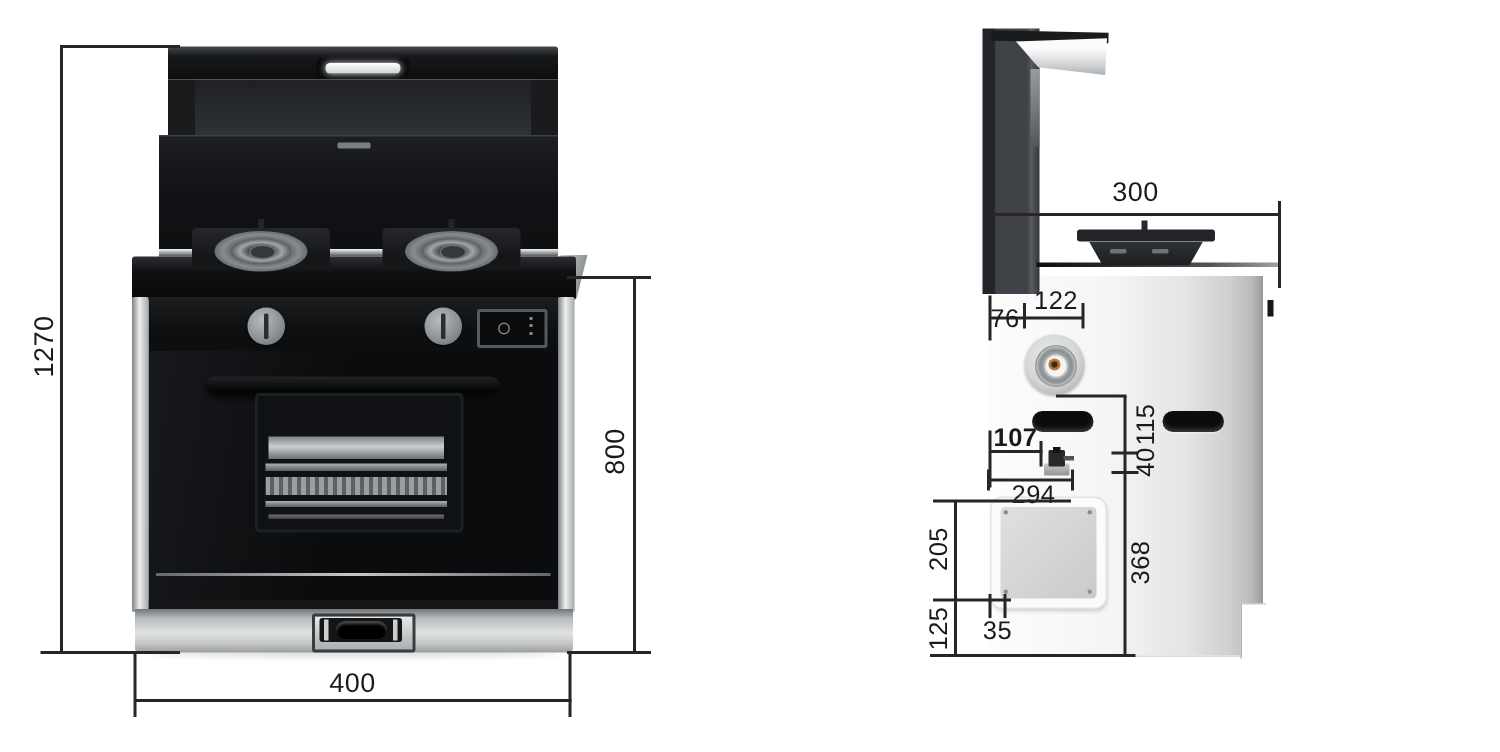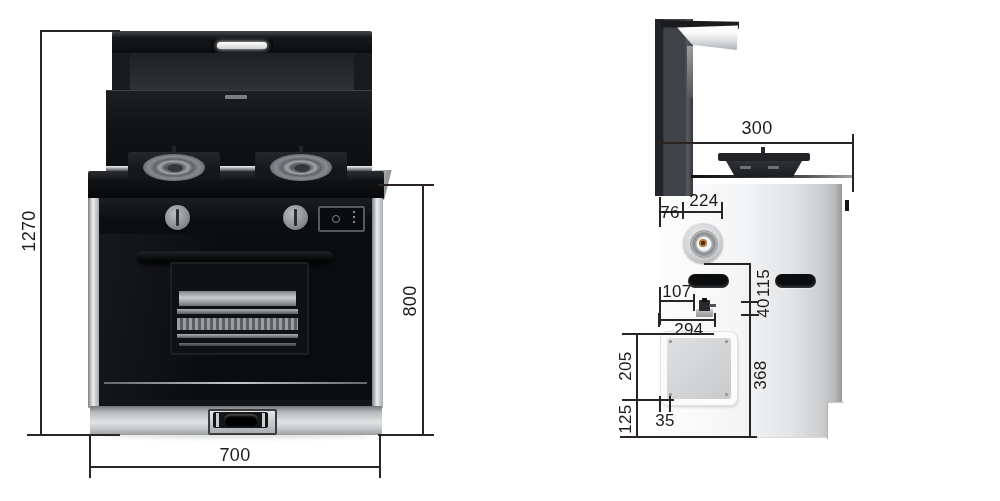--- a/index.html
+++ b/index.html
@@ -150,21 +150,21 @@
     <div class="dlab vlab big" style="left:-1px;top:221px;width:60px;height:20px;">1270</div>
 
     <div class="dl" style="left:422px;top:185px;width:2px;height:250px;"></div>
     <div class="dl" style="left:378px;top:184px;width:56px;height:2px;"></div>
     <div class="dl" style="left:378px;top:434px;width:56px;height:2px;"></div>
     <div class="dlab vlab big" style="left:380px;top:291px;width:60px;height:20px;">800</div>
 
     <div class="dl" style="left:90px;top:466px;width:291px;height:2px;"></div>
     <div class="dl" style="left:89px;top:435px;width:2px;height:43px;"></div>
     <div class="dl" style="left:379px;top:435px;width:2px;height:43px;"></div>
-    <div class="dlab big" style="left:204px;top:445px;width:62px;height:20px;">700</div>
+    <div class="dlab big" style="left:204px;top:445px;width:62px;height:20px;">400</div>
   </div>
 
   <div>
     <div class="abs sbody" style="left:658px;top:184px;width:184px;height:253px;"></div>
     <div class="abs notch" style="left:827px;top:402px;width:16px;height:36px;"></div>
     <div class="abs column" style="left:655px;top:19px;width:38px;height:177px;"></div>
     <div class="abs topstrip" style="left:661px;top:21px;width:78px;height:7px;"></div>
     <div class="abs wedge" style="left:676px;top:25px;width:62px;height:26px;"></div>
     <div class="abs col-hl" style="left:687px;top:46px;width:6px;height:52px;"></div>
     <div class="abs counter-top" style="left:691px;top:175px;width:162px;height:3px;"></div>
@@ -203,26 +203,26 @@
   <div>
     <div class="dl" style="left:660px;top:142px;width:193px;height:2px;"></div>
     <div class="dl" style="left:852px;top:134px;width:2px;height:58px;"></div>
     <div class="dlab big" style="left:725px;top:118px;width:64px;height:20px;">300</div>
 
     <div class="dl" style="left:659px;top:197px;width:2px;height:30px;"></div>
     <div class="dl" style="left:682px;top:202px;width:2px;height:17px;"></div>
     <div class="dl" style="left:721px;top:202px;width:2px;height:17px;"></div>
     <div class="dl" style="left:660px;top:211px;width:62px;height:2px;"></div>
     <div class="dlab" style="left:658px;top:193px;width:24px;height:16px;margin-top:12px;">76</div>
-    <div class="dlab" style="left:686px;top:193px;width:36px;height:16px;">224</div>
+    <div class="dlab" style="left:686px;top:193px;width:36px;height:16px;">122</div>
 
     <div class="dl" style="left:660px;top:300px;width:35px;height:2px;"></div>
     <div class="dl" style="left:659px;top:287px;width:2px;height:38px;"></div>
     <div class="dl" style="left:693px;top:294px;width:2px;height:17px;"></div>
-    <div class="dlab" style="left:659px;top:284px;width:36px;height:16px;">107</div>
+    <div class="dlab" style="left:659px;top:284px;width:36px;height:16px;font-weight:bold;">107</div>
 
     <div class="dl" style="left:659px;top:319px;width:57px;height:2px;"></div>
     <div class="dl" style="left:658px;top:313px;width:2px;height:14px;"></div>
     <div class="dl" style="left:714px;top:313px;width:2px;height:14px;"></div>
     <div class="dlab" style="left:670px;top:322px;width:38px;height:16px;">294</div>
 
     <div class="dl" style="left:749px;top:264px;width:2px;height:174px;"></div>
     <div class="dl" style="left:704px;top:263px;width:47px;height:2px;"></div>
     <div class="dl" style="left:741px;top:301px;width:18px;height:2px;"></div>
     <div class="dl" style="left:741px;top:314px;width:18px;height:2px;"></div>

